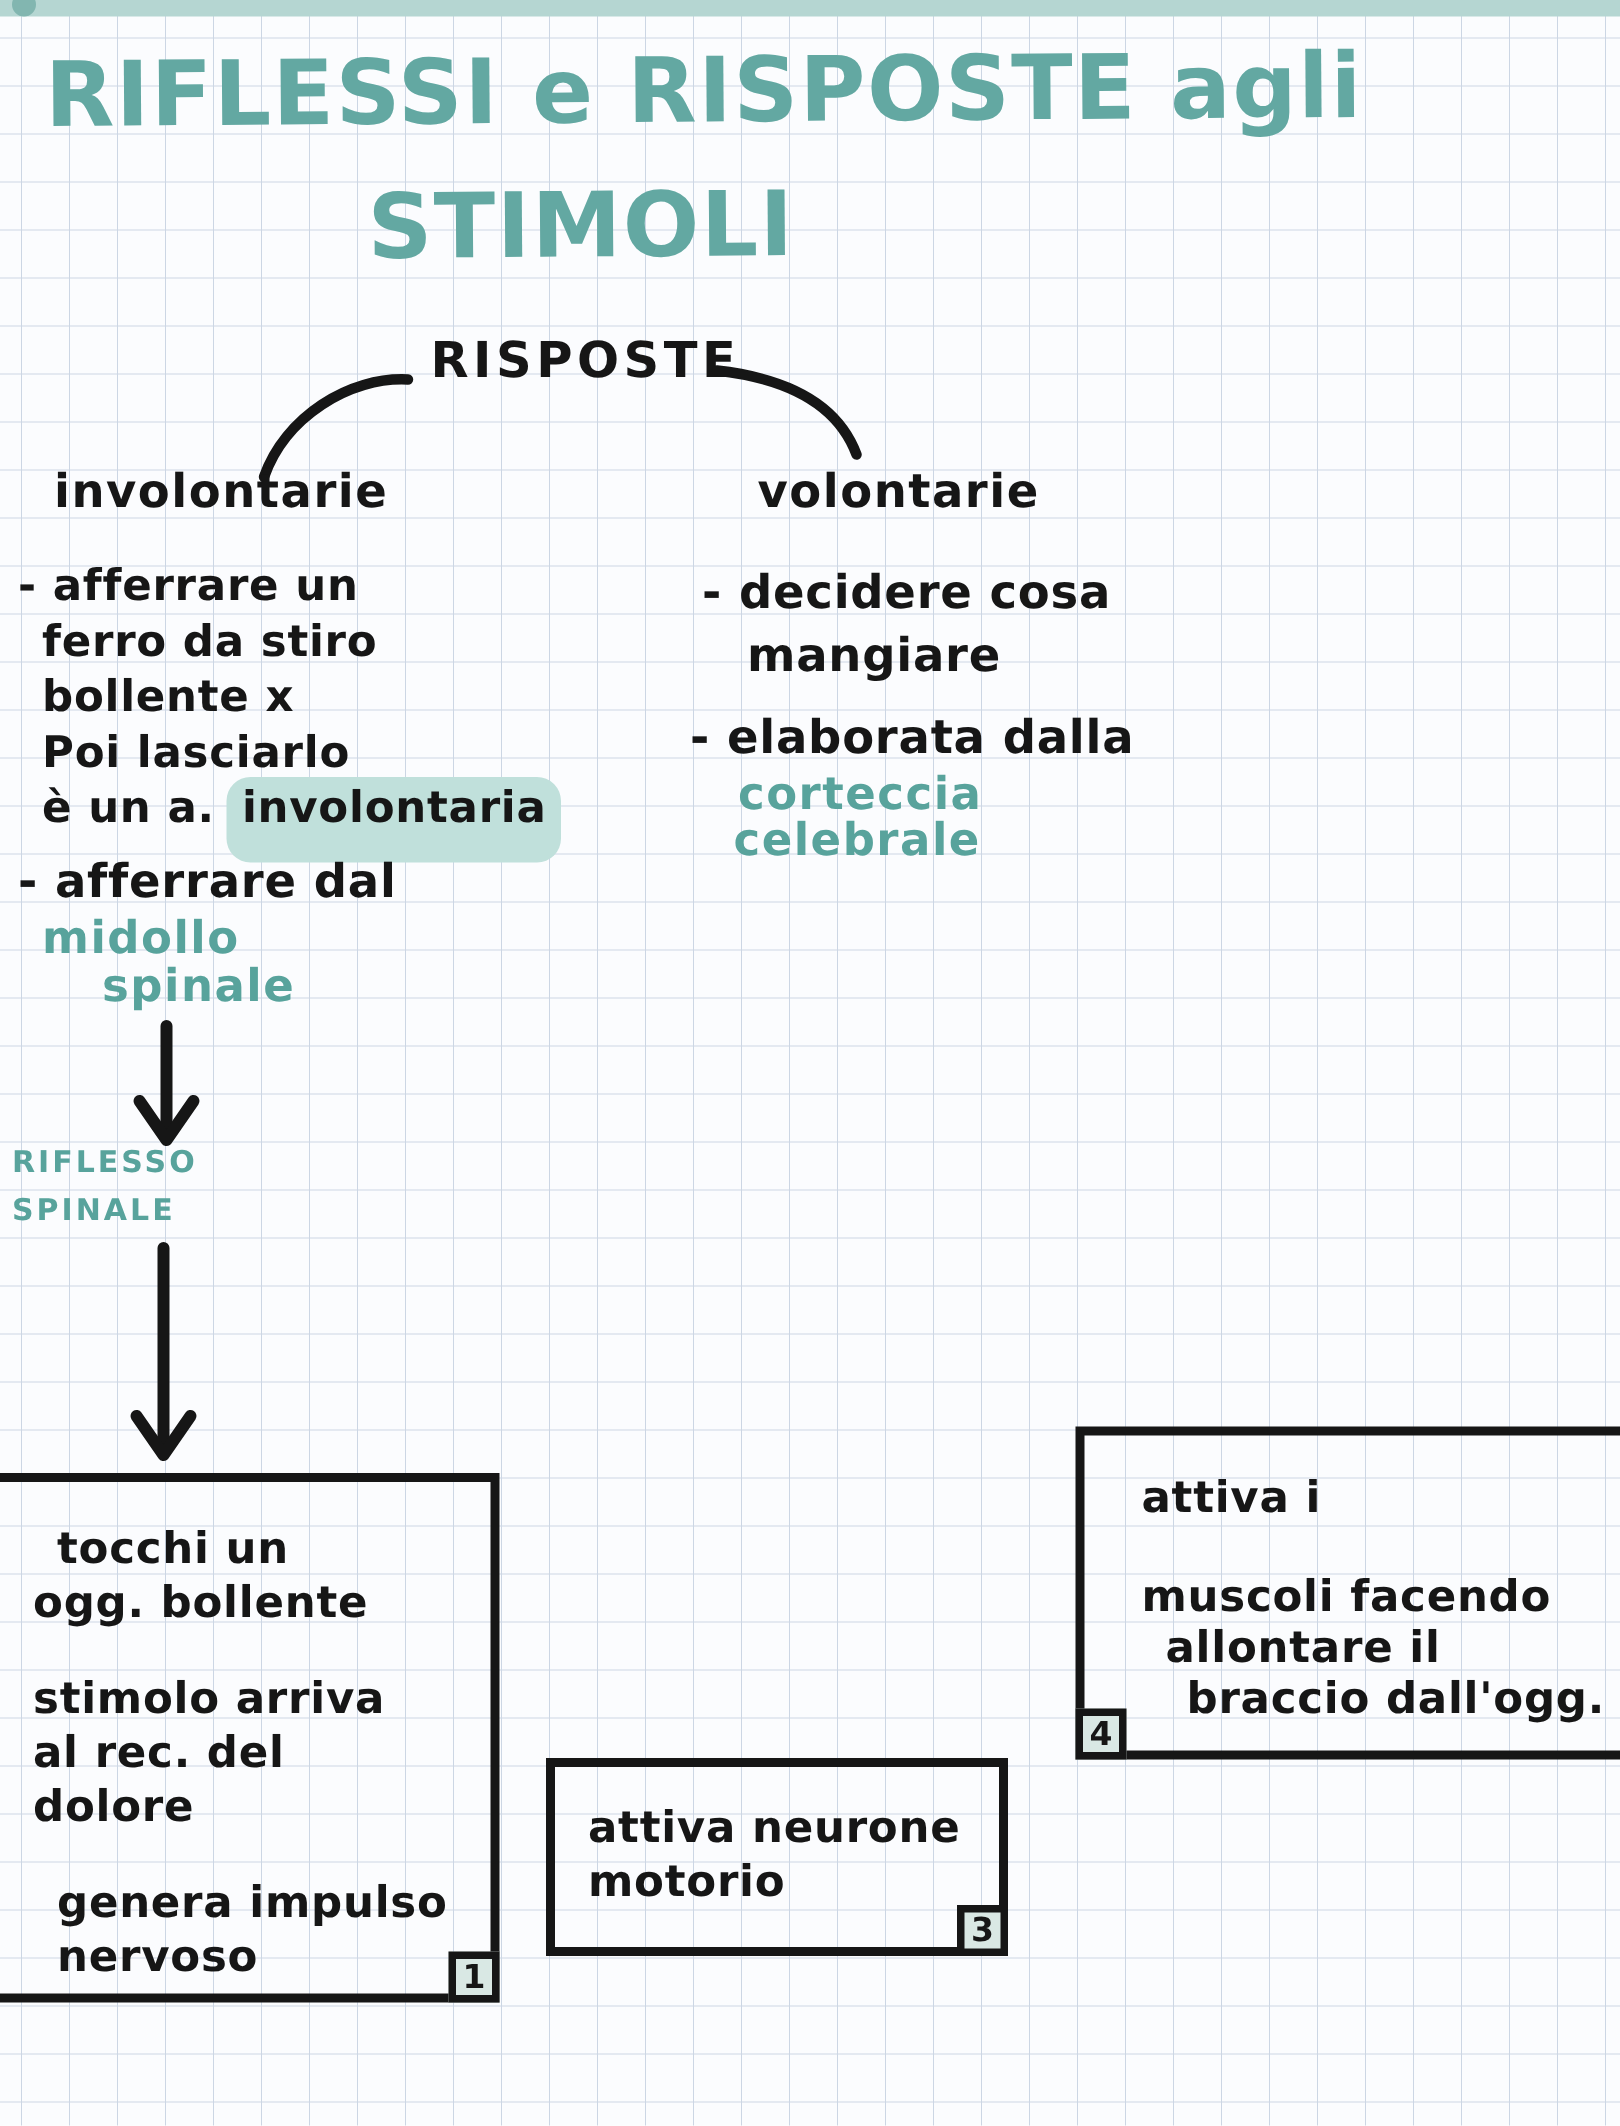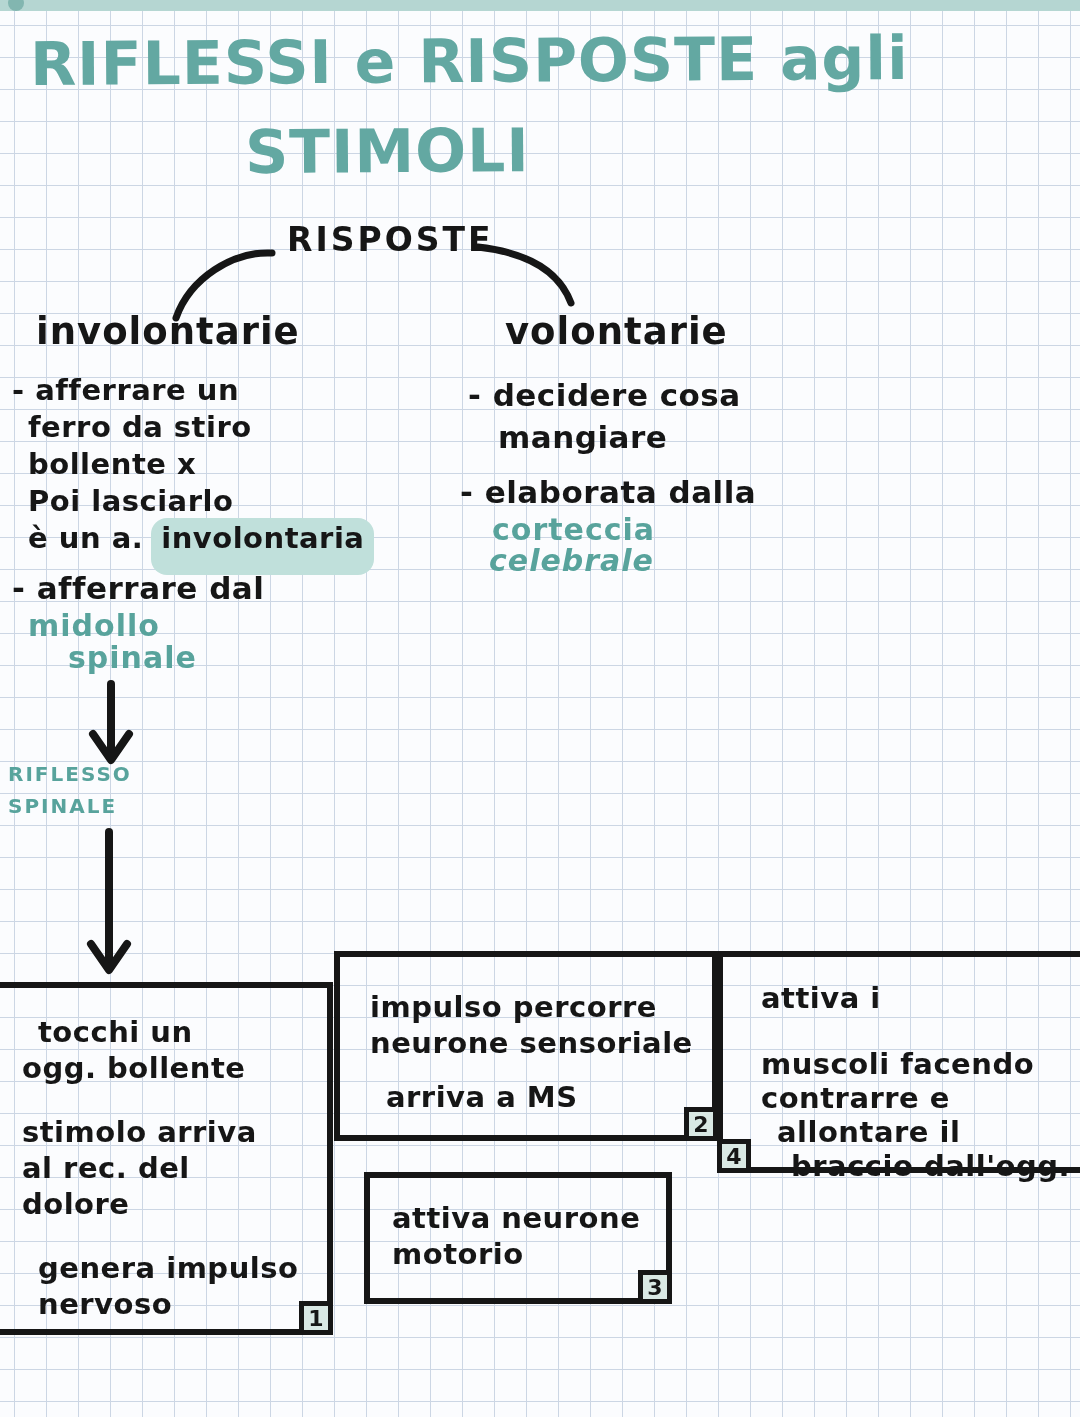--- a/index.html
+++ b/index.html
@@ -24,21 +24,21 @@
     position:absolute;left:8px;top:-5px;width:16px;height:16px;
     border-radius:50%;background:#82b6b0;
   }
   .hw{font-weight:700;letter-spacing:.5px;white-space:nowrap;}
   .abs{position:absolute;}
   .title{
     color:#63a8a2;font-size:60px;font-weight:800;letter-spacing:1px;
     white-space:nowrap;transform:rotate(-.4deg);
   }
   .root-label{font-size:33px;letter-spacing:3px;}
-  .branch-header{font-size:37px;letter-spacing:1px;}
+  .branch-header{font-size:31px;letter-spacing:1px;}
   .body-line{font-size:29px;line-height:37px;}
   .bullet-label{font-size:31px;}
   .teal{color:#58a39c;}
   .teal-line{font-size:30px;letter-spacing:1px;}
   .reflex-line{font-size:20px;letter-spacing:2px;}
   .hl{
     background:#c0e0db;border-radius:16px;padding:3px 10px 20px 10px;margin-left:8px;
   }
   .svg-layer{position:absolute;left:0;top:0;pointer-events:none;}
   .box{
@@ -101,44 +101,37 @@
   <div class="abs hw teal reflex-line" style="left:8px;top:762px;">RIFLESSO</div>
   <div class="abs hw teal reflex-line" style="left:8px;top:794px;">SPINALE</div>
 
   <div class="abs" style="left:468px;top:374px;">
     <div class="hw bullet-label" style="line-height:42px;">- decidere cosa</div>
     <div class="hw bullet-label ind2" style="line-height:42px;">mangiare</div>
   </div>
 
   <div class="abs hw bullet-label" style="left:460px;top:474px;">- elaborata dalla</div>
   <div class="abs hw teal teal-line" style="left:492px;top:512px;">corteccia</div>
-  <div class="abs hw teal teal-line" style="left:489px;top:543px;font-style:italic;">celebrale</div>
+  <div class="abs hw teal teal-line" style="left:489px;top:543px;">celebrale</div>
 
   <div class="box" style="left:-14px;top:982px;width:347px;height:353px;padding:26px 8px 0 30px;">
     <div class="hw body-line ind1">tocchi un</div>
     <div class="hw body-line">ogg. bollente</div>
     <div class="hw body-line gap">stimolo arriva</div>
     <div class="hw body-line">al rec. del</div>
     <div class="hw body-line">dolore</div>
     <div class="hw body-line gap ind1">genera impulso</div>
     <div class="hw body-line ind1">nervoso</div>
     <div class="badge br">1</div>
   </div>
 
-  <div class="box" style="left:334px;top:951px;width:384px;height:190px;padding:32px 8px 0 30px;">
-    <div class="hw body-line">impulso percorre</div>
-    <div class="hw body-line">neurone sensoriale</div>
-    <div class="hw body-line gap-sm ind1">arriva a MS</div>
-    <div class="badge br">2</div>
-  </div>
 
   <div class="box" style="left:717px;top:951px;width:376px;height:222px;padding:24px 8px 0 38px;">
     <div class="hw body-line" style="line-height:34px;">attiva i</div>
     <div class="hw body-line" style="line-height:34px;margin-top:32px;">muscoli facendo</div>
-    <div class="hw body-line" style="line-height:34px;">contrarre e</div>
     <div class="hw body-line ind1" style="line-height:34px;">allontare il</div>
     <div class="hw body-line ind2" style="line-height:34px;">braccio dall'ogg.</div>
     <div class="badge bl">4</div>
   </div>
 
   <div class="box" style="left:364px;top:1172px;width:308px;height:132px;padding:22px 8px 0 22px;">
     <div class="hw body-line">attiva neurone</div>
     <div class="hw body-line">motorio</div>
     <div class="badge br">3</div>
   </div>

